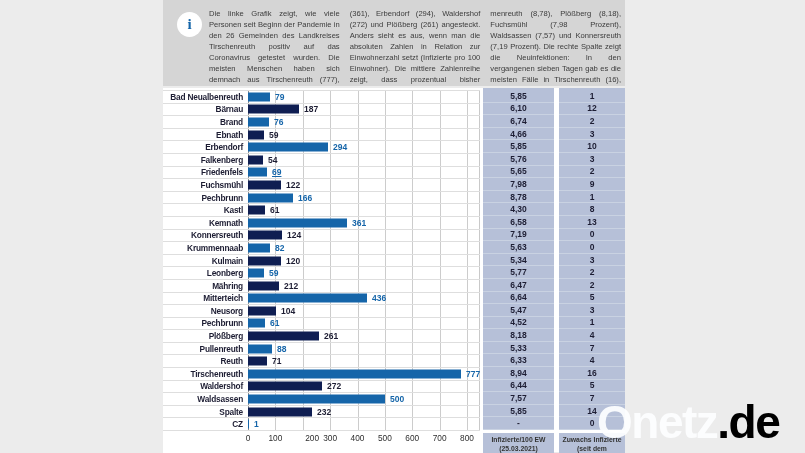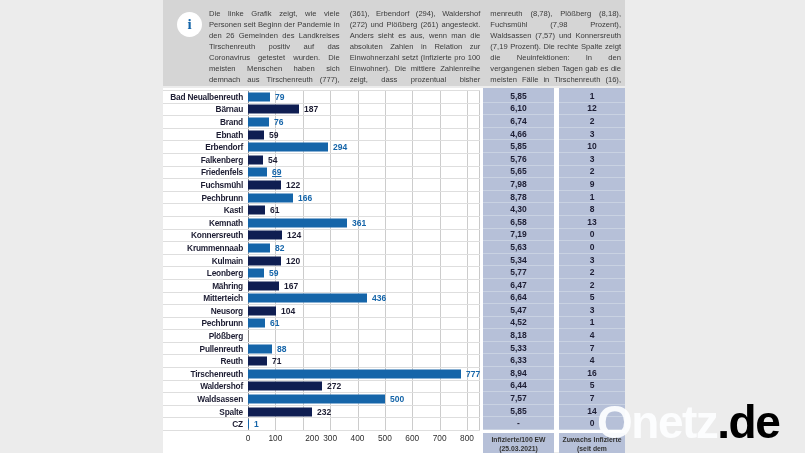--- a/index.html
+++ b/index.html
@@ -184,21 +184,21 @@
           <div class="rowlabel">Leonberg</div>
           <div class="rowplot">
             <div class="bar" style="width: 16px;"></div>
             <div class="barval" style="left: 21px;">59</div>
           </div>
         </div>
         <div class="row navy">
           <div class="rowlabel">Mähring</div>
           <div class="rowplot">
             <div class="bar" style="width: 31px;"></div>
-            <div class="barval" style="left: 36px;">167</div>
+            <div class="barval" style="left: 36px;">212</div>
           </div>
         </div>
         <div class="row blue">
           <div class="rowlabel">Mitterteich</div>
           <div class="rowplot">
             <div class="bar" style="width: 119px;"></div>
             <div class="barval" style="left: 124px;">436</div>
           </div>
         </div>
         <div class="row navy">
@@ -210,20 +210,24 @@
         </div>
         <div class="row blue">
           <div class="rowlabel">Pechbrunn</div>
           <div class="rowplot">
             <div class="bar" style="width: 17px;"></div>
             <div class="barval" style="left: 22px;">61</div>
           </div>
         </div>
         <div class="row navy">
           <div class="rowlabel">Plößberg</div>
+          <div class="rowplot">
+            <div class="bar" style="width: 71px;"></div>
+            <div class="barval" style="left: 76px;">261</div>
+          </div>
         </div>
         <div class="row blue">
           <div class="rowlabel">Pullenreuth</div>
           <div class="rowplot">
             <div class="bar" style="width: 24px;"></div>
             <div class="barval" style="left: 29px;">88</div>
           </div>
         </div>
         <div class="row navy">
           <div class="rowlabel">Reuth</div>

